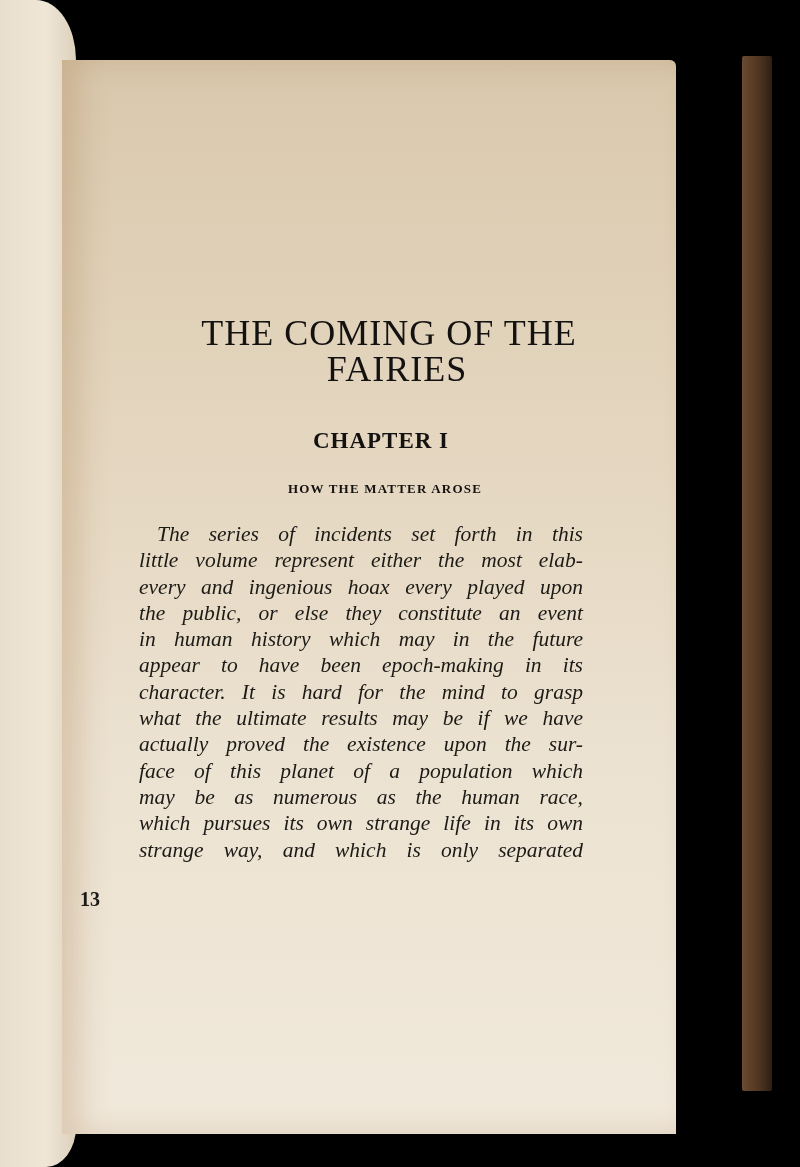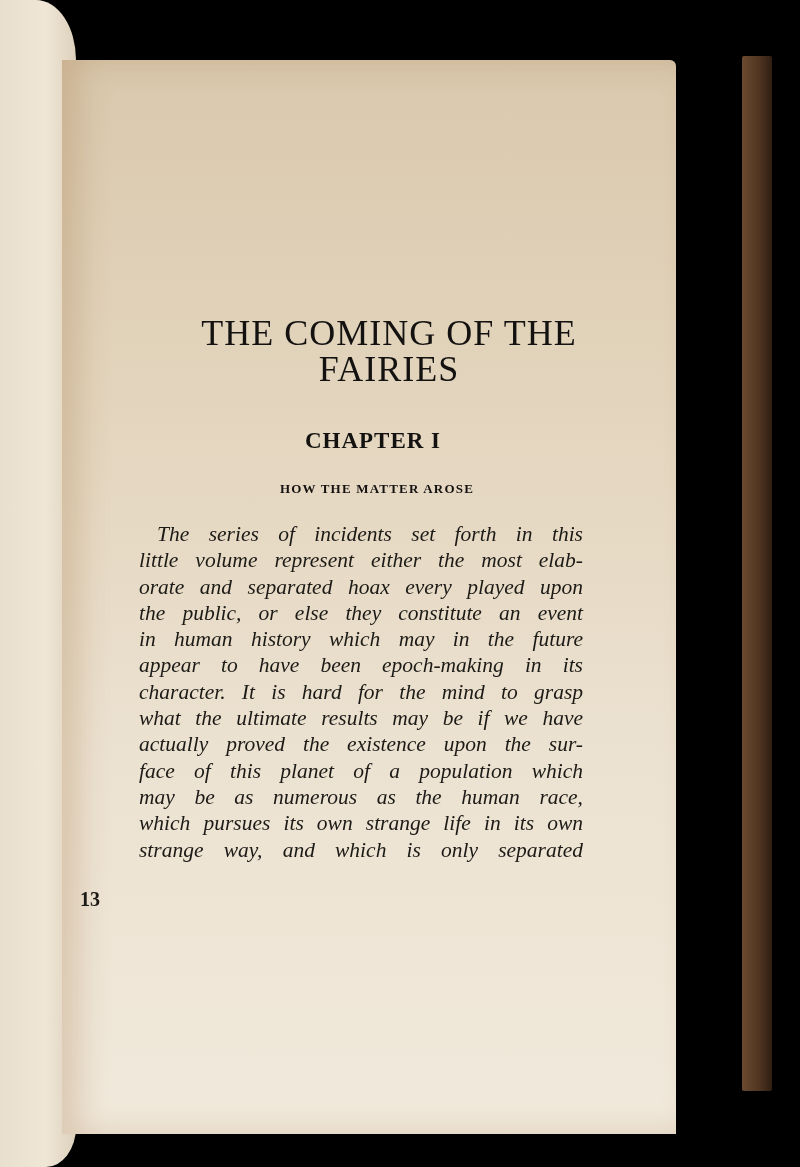--- a/index.html
+++ b/index.html
@@ -6,21 +6,21 @@
     body { width:800px; height:1167px; background:#000; position:relative; overflow:hidden; font-family:"DejaVu Serif", serif; }
     .left-page { position:absolute; left:0; top:0; width:76px; height:1167px;
       background:linear-gradient(90deg,#e9dfcf 0%,#efe6d6 60%,#ddd1bc 100%);
       border-top-right-radius:40px 60px; border-bottom-right-radius:30px 40px; }
     .cover-edge { position:absolute; left:742px; top:56px; width:30px; height:1035px;
       background:linear-gradient(90deg,#6b4a30,#4e3420 60%,#2e1e12); border-radius:2px; }
     .page { position:absolute; left:62px; top:60px; width:614px; height:1074px;
       background:linear-gradient(180deg,#d9c8ad 0%,#e4d6bf 35%,#ece2d1 65%,#f1e9dc 100%);
       box-shadow: inset 18px 0 30px rgba(160,110,60,0.25);
       border-top-right-radius:6px; }
-    .title { position:absolute; left:0; width:100%; text-align:center; color:#141210;
+    .title { position:absolute; left:8px; width:100%; text-align:center; color:#141210;
       font-family:"Liberation Serif", serif; letter-spacing:1px; }
     .t1 { top:252px; font-size:36px; left:0; padding-left:20px; }
     .t2 { top:288px; font-size:36px; padding-left:20px; }
     .chap { top:368px; font-size:23px; padding-left:4px; font-weight:bold; }
     .sub { top:421px; font-size:13px; font-weight:bold; letter-spacing:1.2px; padding-left:8px; }
     .body-text { position:absolute; left:77px; top:461px; width:444px; color:#1c1a16;
       font-family:"Liberation Serif", serif; font-size:21.5px; line-height:26.3px;font-style:italic; }
     .line { display:block; text-align:justify; text-align-last:justify; white-space:nowrap; }
     .line.indent { padding-left:18px; }
     .pageno { position:absolute; left:0; width:100%; top:828px; text-align:left;
@@ -34,21 +34,21 @@
 
 <div class="page">
   <div class="title t1">THE COMING OF THE</div>
   <div class="title t2">FAIRIES</div>
   <div class="title chap">CHAPTER I</div>
   <div class="title sub">HOW THE MATTER AROSE</div>
 
   <div class="body-text">
     <span class="line indent">The series of incidents set forth in this</span>
     <span class="line">little volume represent either the most elab-</span>
-    <span class="line">orate and separated hoax every played upon</span>
+    <span class="line">every and ingenious hoax every played upon</span>
     <span class="line">the public, or else they constitute an event</span>
     <span class="line">in human history which may in the future</span>
     <span class="line">appear to have been epoch-making in its</span>
     <span class="line">character.  It is hard for the mind to grasp</span>
     <span class="line">what the ultimate results may be if we have</span>
     <span class="line">actually proved the existence upon the sur-</span>
     <span class="line">face of this planet of a population which</span>
     <span class="line">may be as numerous as the human race,</span>
     <span class="line">which pursues its own strange life in its own</span>
     <span class="line">strange way, and which is only separated</span>

